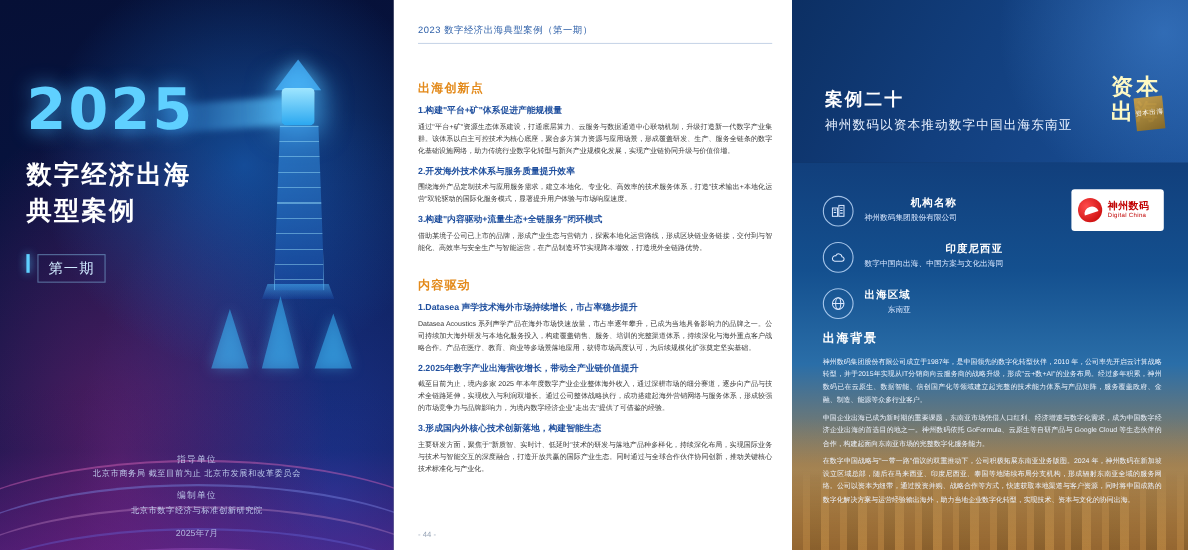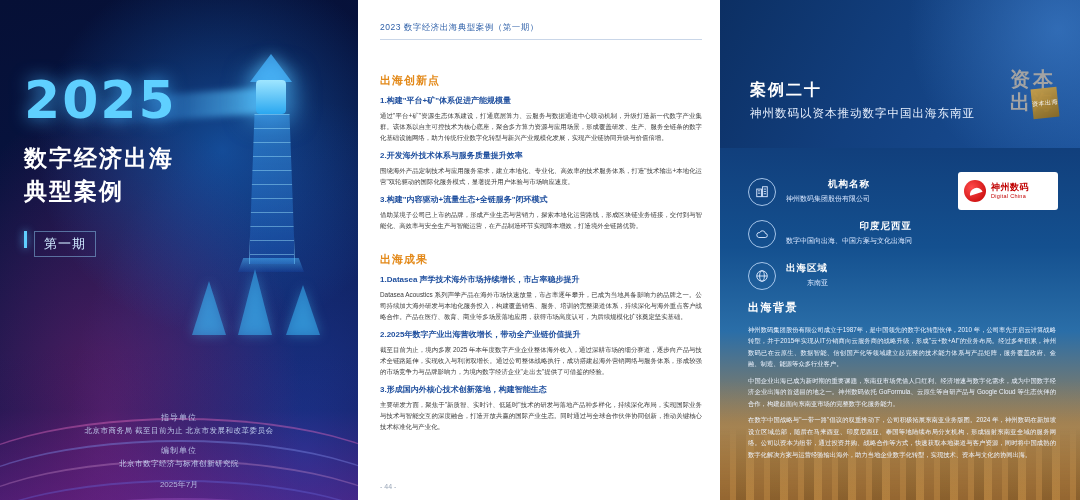--- a/index.html
+++ b/index.html
@@ -324,21 +324,21 @@
     right: 24px;
     top: 68px;
     text-align: right;
     color: #f2d59a;
   }
   .cp-badge .bg1, .cp-badge .bg2 {
     font-size: 20px;
     font-weight: 700;
     letter-spacing: 3px;
     line-height: 1.15;
-    color: #a3a3a3;
+    color: #fef9c3;
     margin-left: 20px;
   }
   .cp-badge-stamp {
     position: absolute;
     right: 22px;
     top: 88px;
     width: 26px;
     height: 30px;
     background: linear-gradient(160deg, #caa14a, #8a6a22);
     color: #fff;
@@ -374,21 +374,21 @@
         rgba(120,80,40,0.55) 0 10px,
         rgba(150,105,55,0.40) 10px 16px,
         rgba(100,68,32,0.55) 16px 26px,
         rgba(165,120,65,0.35) 26px 34px);
       mask-image: linear-gradient(0deg, #000 0%, rgba(0,0,0,0.2) 90%, transparent 100%);
   }
   .cp-logo {
     position: absolute;
     right: 22px;
     top: 24px;
-    width: 100px;
+    width: 84px;
     height: 38px;
     background: #ffffff;
     border-radius: 3px;
     display: flex;
     align-items: center;
     gap: 5px;
     padding: 0 6px;
     box-sizing: border-box;
   }
   .cp-logo .mark {
@@ -525,21 +525,21 @@
 
       <div class="tp-h3">1.构建"平台+矿"体系促进产能规模量</div>
       <p class="tp-p">通过"平台+矿"资源生态体系建设，打通底层算力、云服务与数据通道中心联动机制，升级打造新一代数字产业集群。该体系以自主可控技术为核心底座，聚合多方算力资源与应用场景，形成覆盖研发、生产、服务全链条的数字化基础设施网络，助力传统行业数字化转型与新兴产业规模化发展，实现产业链协同升级与价值倍增。</p>
 
       <div class="tp-h3">2.开发海外技术体系与服务质量提升效率</div>
       <p class="tp-p">围绕海外产品定制技术与应用服务需求，建立本地化、专业化、高效率的技术服务体系，打造"技术输出+本地化运营"双轮驱动的国际化服务模式，显著提升用户体验与市场响应速度。</p>
 
       <div class="tp-h3">3.构建"内容驱动+流量生态+全链服务"闭环模式</div>
       <p class="tp-p">借助某境子公司已上市的品牌，形成产业生态与营销力，探索本地化运营路线，形成区块链业务链接，交付到与智能化、高效率与安全生产与智能运营，在产品制造环节实现降本增效，打造境外全链路优势。</p>
 
-      <div class="tp-h2">出海成果</div>
+      <div class="tp-h2">内容驱动</div>
 
       <div class="tp-h3">1.Datasea 声学技术海外市场持续增长，市占率稳步提升</div>
       <p class="tp-p">Datasea Acoustics 系列声学产品在海外市场快速放量，市占率逐年攀升，已成为当地具备影响力的品牌之一。公司持续加大海外研发与本地化服务投入，构建覆盖销售、服务、培训的完整渠道体系，持续深化与海外重点客户战略合作。产品在医疗、教育、商业等多场景落地应用，获得市场高度认可，为后续规模化扩张奠定坚实基础。</p>
 
       <div class="tp-h3">2.2025年数字产业出海营收增长，带动全产业链价值提升</div>
       <p class="tp-p">截至目前为止，境内多家 2025 年本年度数字产业企业整体海外收入，通过深耕市场的细分赛道，逐步向产品与技术全链路延伸，实现收入与利润双增长。通过公司整体战略执行，成功搭建起海外营销网络与服务体系，形成较强的市场竞争力与品牌影响力，为境内数字经济企业"走出去"提供了可借鉴的经验。</p>
 
       <div class="tp-h3">3.形成国内外核心技术创新落地，构建智能生态</div>
       <p class="tp-p">主要研发方面，聚焦于"新质智、实时计、低延时"技术的研发与落地产品种多样化，持续深化布局，实现国际业务与技术与智能交互的深度融合，打造开放共赢的国际产业生态。同时通过与全球合作伙伴协同创新，推动关键核心技术标准化与产业化。</p>
     </div>

